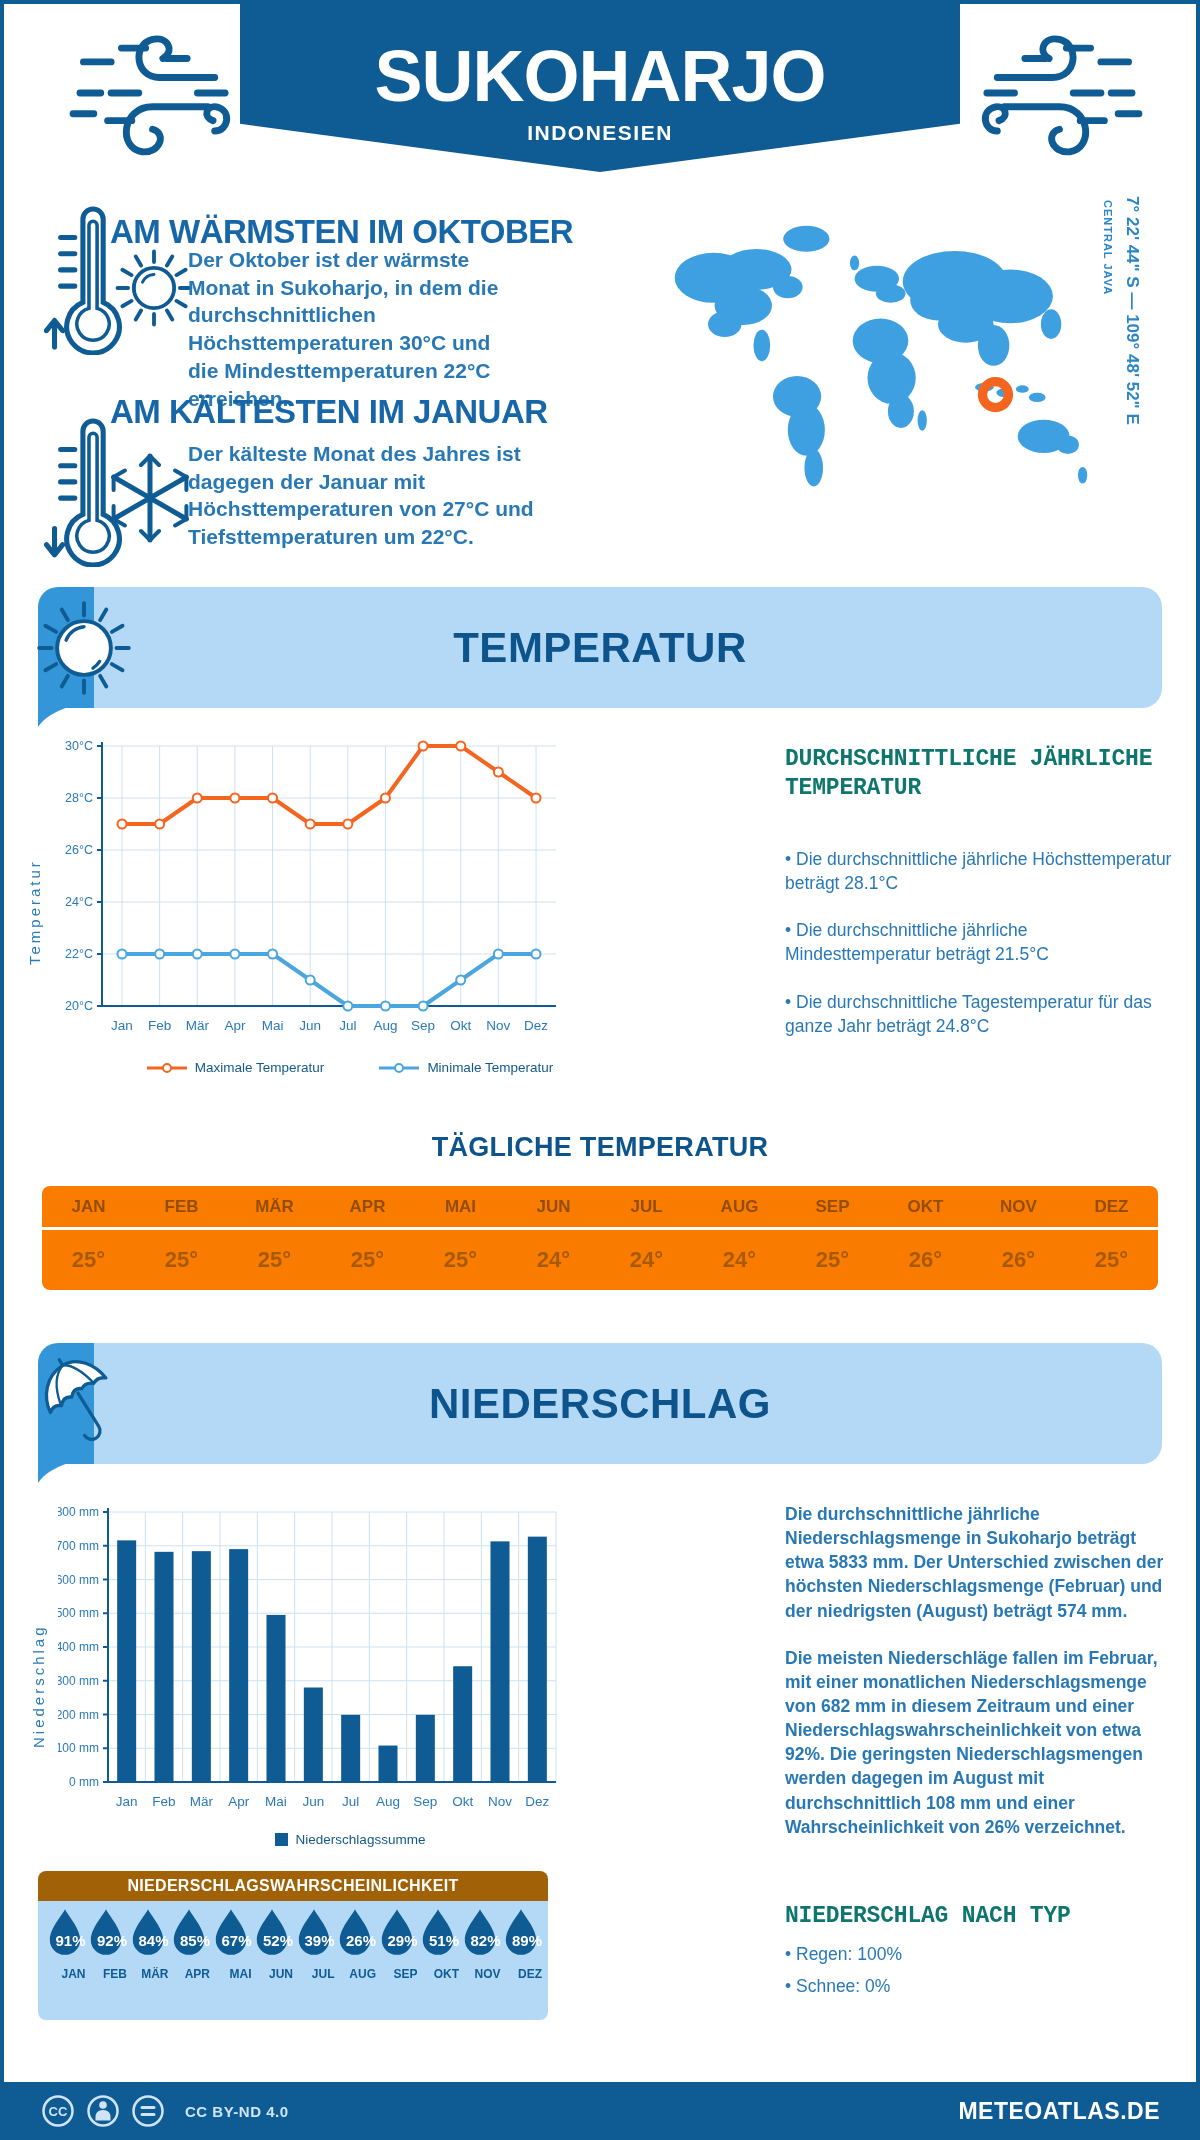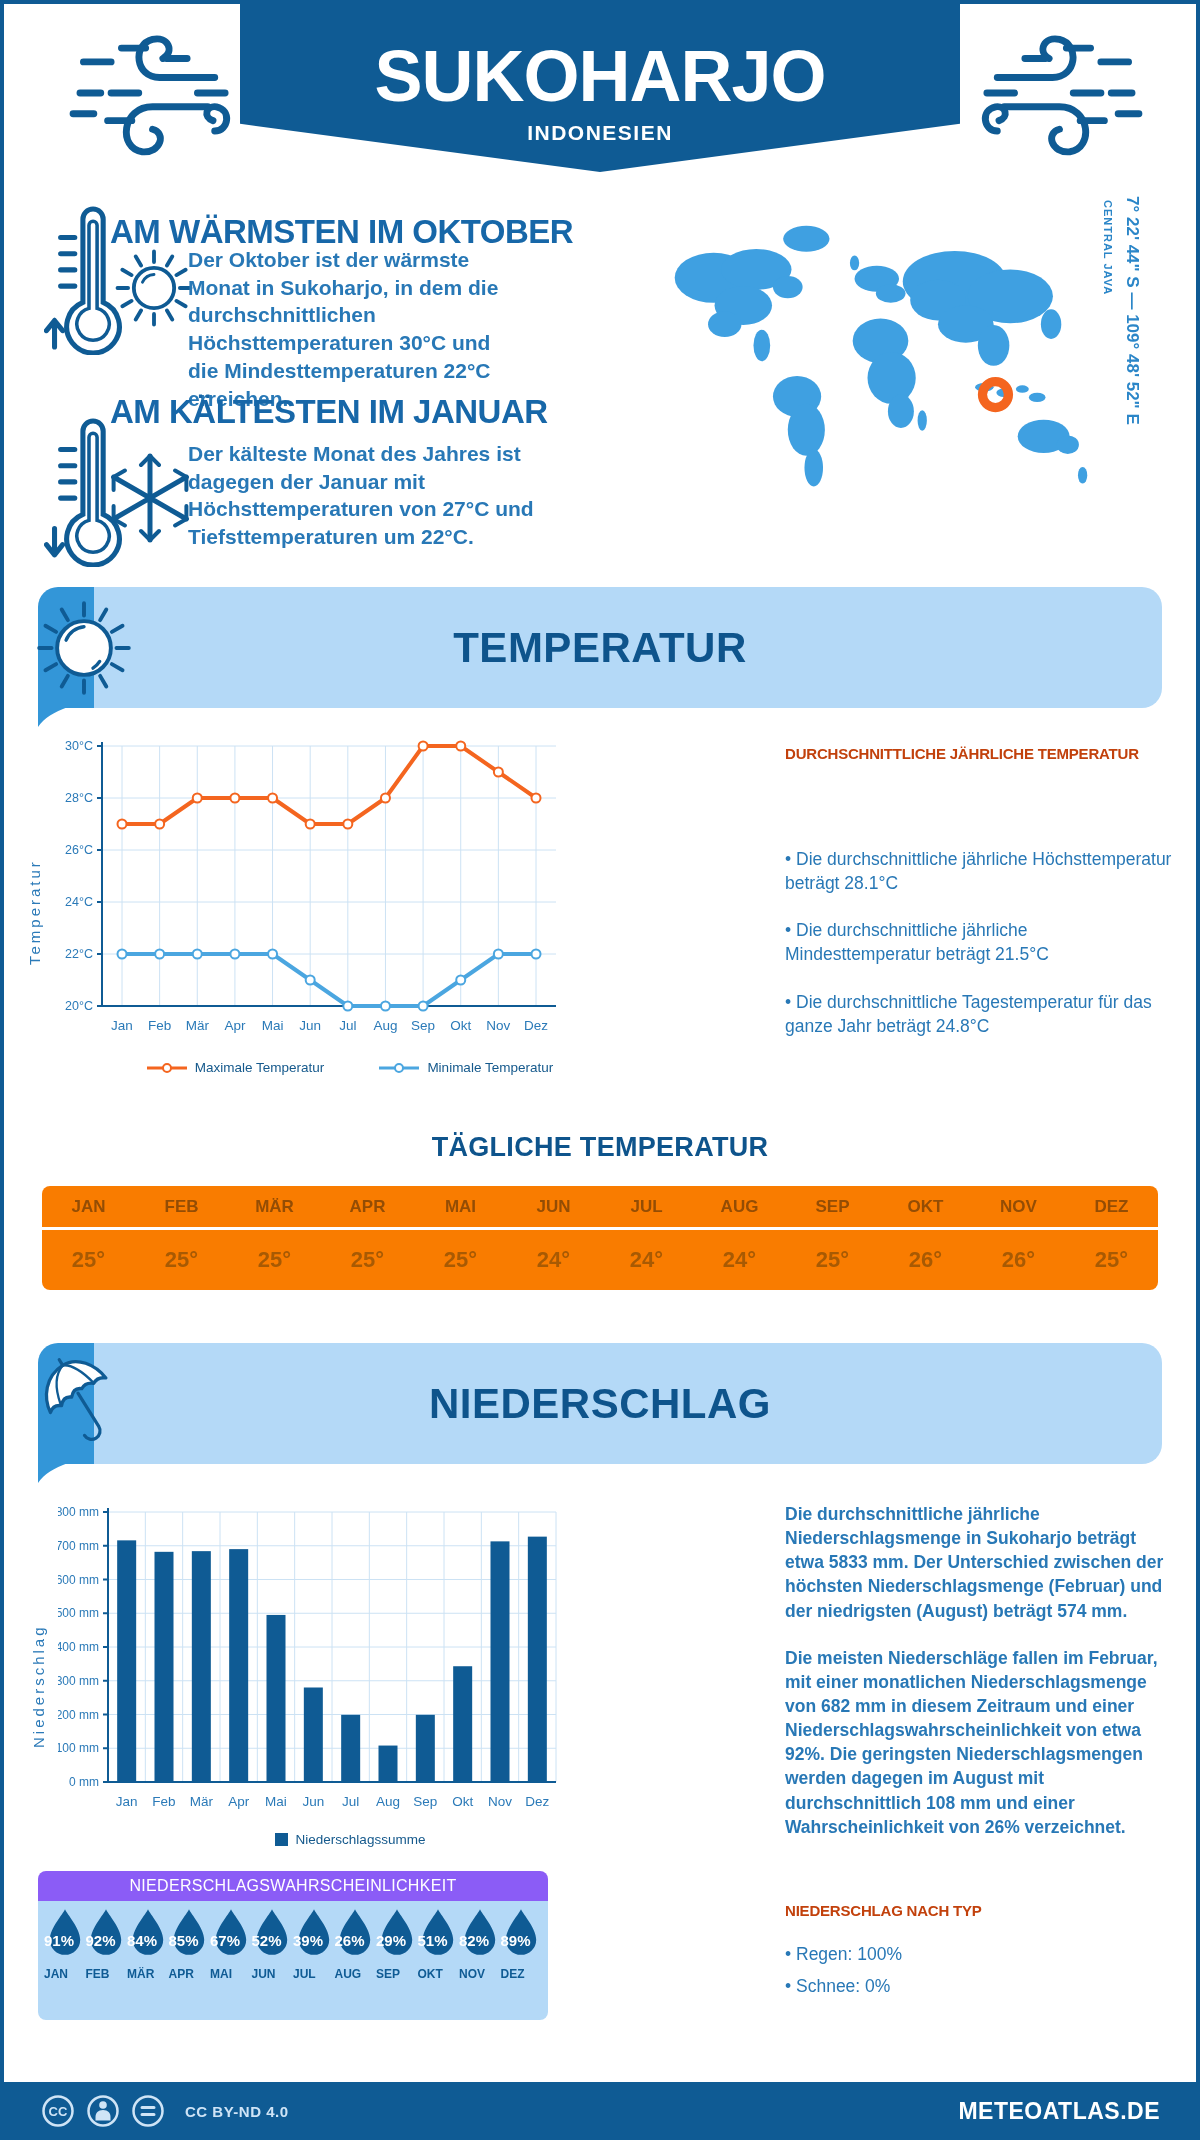--- a/index.html
+++ b/index.html
@@ -60,31 +60,31 @@
   .daily-months, .daily-vals { display:flex; }
   .daily-months { height:41px; }
   .daily-sep { height:3px; background:#ffffff; }
   .daily-vals { height:60px; }
   .daily-months > div { flex:1; display:flex; align-items:center; justify-content:center;
                         font-size:17px; font-weight:bold; color:#944D04; }
   .daily-vals > div { flex:1; display:flex; align-items:center; justify-content:center;
                       font-size:22px; font-weight:bold; color:#A85A03; }
 
   
-  .col-title { position:absolute; font-size:15px; font-weight:bold; color:#c2410c; line-height:1.25; letter-spacing:-0.2px; }
+  .col-title { position:absolute; font-size:23px; font-weight:bold; color:#0f766e; line-height:1.25; letter-spacing:-0.2px;font-family:Liberation Mono, monospace; }
   .col-text  { position:absolute; font-size:17.5px; color:#2878B6; line-height:1.38; }
   .col-text p { margin:0 0 23px 0; }
 
   
   .prob { position:absolute; left:38px; top:1871px; width:510px; height:149px;
           border-radius:8px; overflow:hidden; }
-  .prob-head { height:30px; background:#8b5cf6; color:#fff; display:flex; align-items:center;
-               justify-content:center; font-size:16px; font-weight:normal; letter-spacing:0.3px; }
+  .prob-head { height:30px; background:#a16207; color:#fff; display:flex; align-items:center;
+               justify-content:center; font-size:16px; font-weight:bold; letter-spacing:0.3px; }
   .prob-body { height:119px; background:#B4D9F7; display:flex; padding:0 6px; }
-  .drop-cell { flex:1; position:relative; text-align:left; }
+  .drop-cell { flex:1; position:relative; text-align:right; }
   .drop-cell svg { position:absolute; left:50%; top:7px; transform:translateX(-50%); }
   .drop-pct { position:absolute; left:0; right:0; top:31px; color:#fff; font-weight:bold; font-size:15px; }
   .drop-mon { position:absolute; left:0; right:0; top:66px; color:#0F5B94; font-weight:bold; font-size:12px; }
 
   
   .footer { position:absolute; left:0; right:0; top:2082px; height:58px; background:#0F5B94;
             display:flex; align-items:center; padding:0 40px; box-sizing:border-box; z-index:60; }
   .footer .lic { color:#CFE4F6; font-weight:bold; font-size:15px; letter-spacing:0.5px; margin-left:10px; }
   .footer .site { margin-left:auto; color:#ffffff; font-weight:bold; font-size:23px; letter-spacing:0.5px; }
   .cc-ic { margin-right:9px; }

